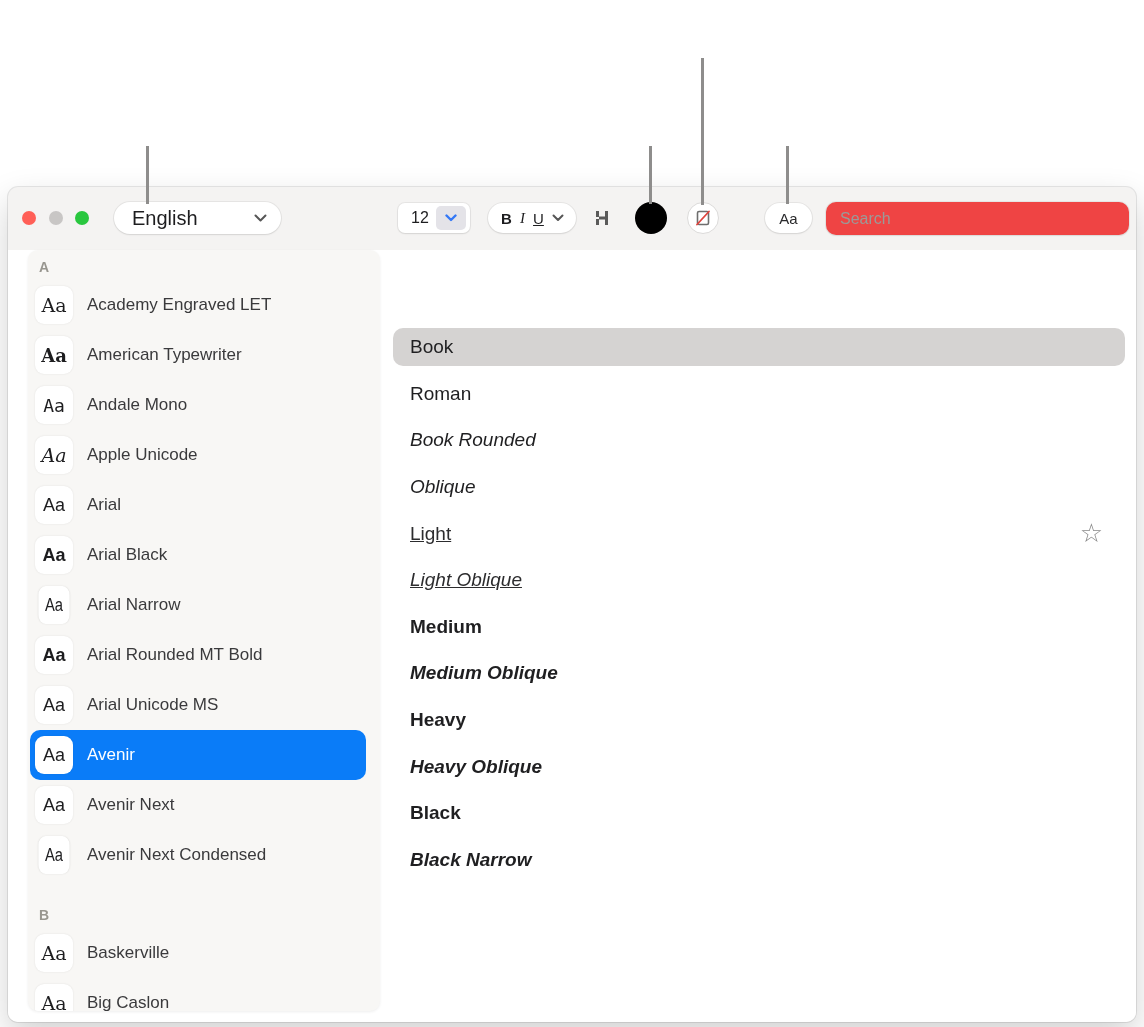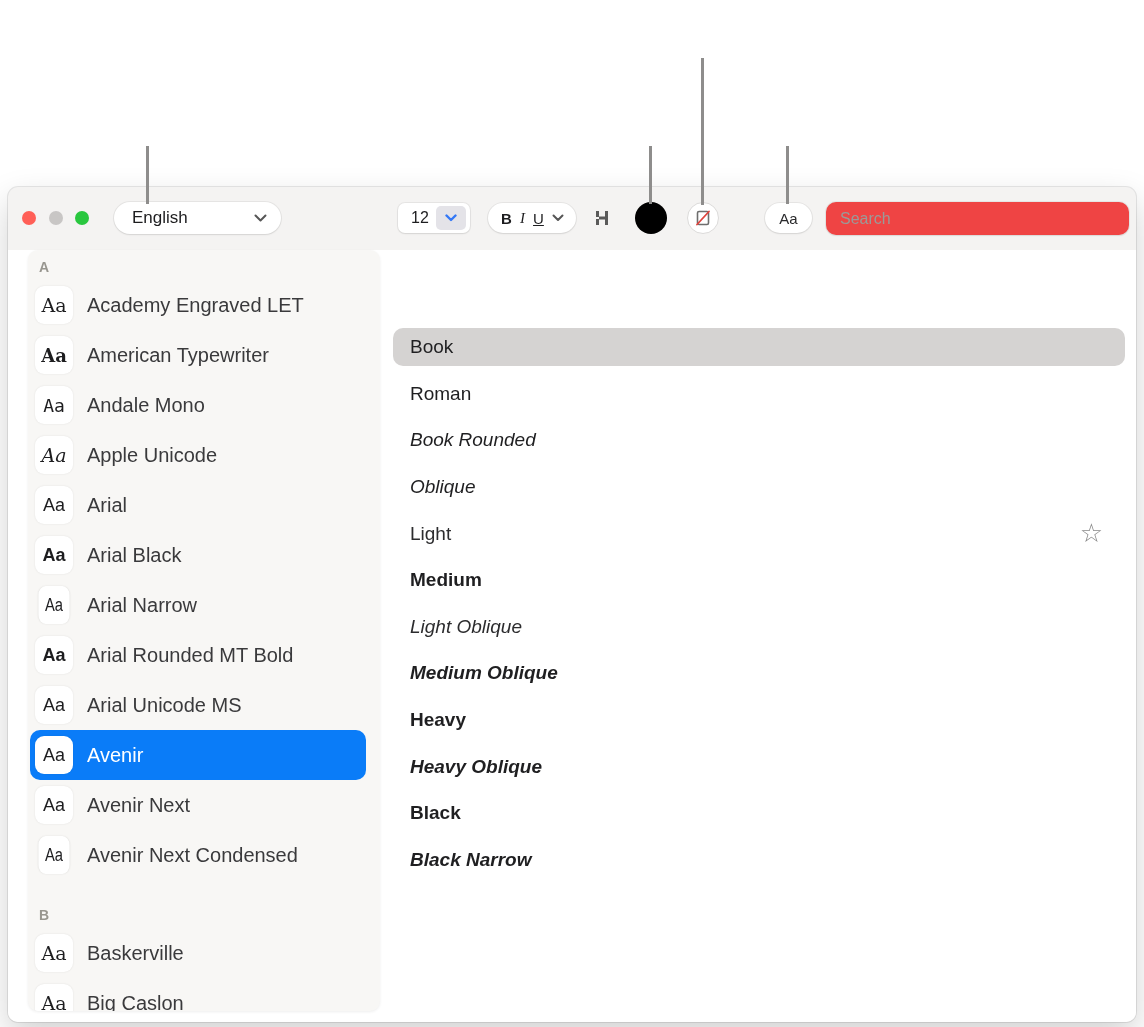--- a/index.html
+++ b/index.html
@@ -23,21 +23,21 @@
   .toolbar { position:absolute; left:0; top:0; right:0; height:63px; }
   .traffic { position:absolute; top:24px; width:14px; height:14px; border-radius:50%; }
   .t-red   { left:14px; }
   .t-mid   { left:41px; }
   .t-green { left:67px; }
 
   .pill { position:absolute; background:#fff; border-radius:16px;
           box-shadow:0 0 0 1px rgba(0,0,0,0.055), 0 1px 2px rgba(0,0,0,0.08);
           display:flex; align-items:center; }
   .lang-popup { left:106px; top:15px; width:167px; height:32px; padding:0 14px 0 18px;
-                justify-content:space-between; font-size:17px; color:#1d1d1f; }
+                justify-content:space-between; font-size:20px; color:#1d1d1f; }
   .size-popup { left:390px; top:16px; width:72px; height:30px; border-radius:7px;
                 padding:0 4px 0 13px; justify-content:space-between;
                 font-size:16px; color:#1d1d1f; }
   .size-chevron-box { width:30px; height:24px; border-radius:5px; background:#e4e3e8;
                       display:flex; align-items:center; justify-content:center; }
   .biu-popup { left:480px; top:16px; width:88px; height:30px; border-radius:15px;
                padding:0 12px 0 13px; justify-content:space-between;
                font-size:15px; color:#1d1d1f; }
   .biu-popup .b { font-weight:700; }
   .biu-popup .i { font-style:italic; font-family:"Liberation Serif", serif; }
@@ -76,30 +76,30 @@
           display:flex; align-items:center; justify-content:center; font-size:18px;
           color:#1d1d1f; box-shadow:0 0 2px rgba(0,0,0,0.10); flex:none; }
   .tile.serif       { font-family:"DejaVu Serif", serif; font-size:19px; }
   .tile.slab        { font-family:"DejaVu Serif", serif; font-weight:700; }
   .tile.mono        { font-family:"DejaVu Sans Mono", monospace; }
   .tile.script      { font-family:"DejaVu Serif", serif; font-style:italic; font-size:19px; }
   .tile.sans        { font-family:"Liberation Sans", sans-serif; }
   .tile.sans-black  { font-family:"Liberation Sans", sans-serif; font-weight:800; }
   .tile.sans-bold   { font-family:"Liberation Sans", sans-serif; font-weight:700; }
   .tile.sans-narrow { font-family:"Liberation Sans", sans-serif; transform:scaleX(0.82); }
-  .side-label { font-size:20px; color:#3a3a3c; }
+  .side-label { font-size:17px; color:#3a3a3c; }
   .side-row.selected .side-label { color:#ffffff; }
 
   
   .styles-list { position:absolute; left:385px; top:74px; width:732px; }
   .style-row { height:46.6px; display:flex; align-items:center; padding-left:17px;
                font-size:19px; color:#1f1f21; position:relative; border-radius:10px; }
   .style-row.selected { height:38px; margin:4.3px 0; background:#d5d3d2; }
   .style-row.italic { font-style:italic; }
-  .style-row.w-light  { font-weight:300; color:#2c2c2e; }
+  .style-row.w-light  { font-weight:300; color:#2c2c2e;text-decoration:underline; }
   .style-row.w-medium { font-weight:600; }
   .style-row.w-heavy  { font-weight:700; }
   .style-row.w-black  { font-weight:900; }
   .star { position:absolute; right:22px; top:50%; transform:translateY(-54%);
           font-size:26px; color:#8a8a8a; font-weight:400; font-style:normal;
           font-family:"DejaVu Sans", sans-serif; line-height:1; cursor:default; }
 </style>
 </head>
 <body>
 
@@ -238,26 +238,26 @@
           <div class="style-row italic">
             <span>Book Rounded</span>
           </div>
           <div class="style-row italic">
             <span>Oblique</span>
           </div>
           <div class="style-row w-light">
             <span>Light</span>
             <span class="star">☆</span>
           </div>
+          <div class="style-row italic w-light">
+            <span>Light Oblique</span>
+          </div>
           <div class="style-row w-medium">
             <span>Medium</span>
           </div>
-          <div class="style-row italic w-light">
-            <span>Light Oblique</span>
-          </div>
           <div class="style-row italic w-medium">
             <span>Medium Oblique</span>
           </div>
           <div class="style-row w-heavy">
             <span>Heavy</span>
           </div>
           <div class="style-row italic w-heavy">
             <span>Heavy Oblique</span>
           </div>
           <div class="style-row w-black">

